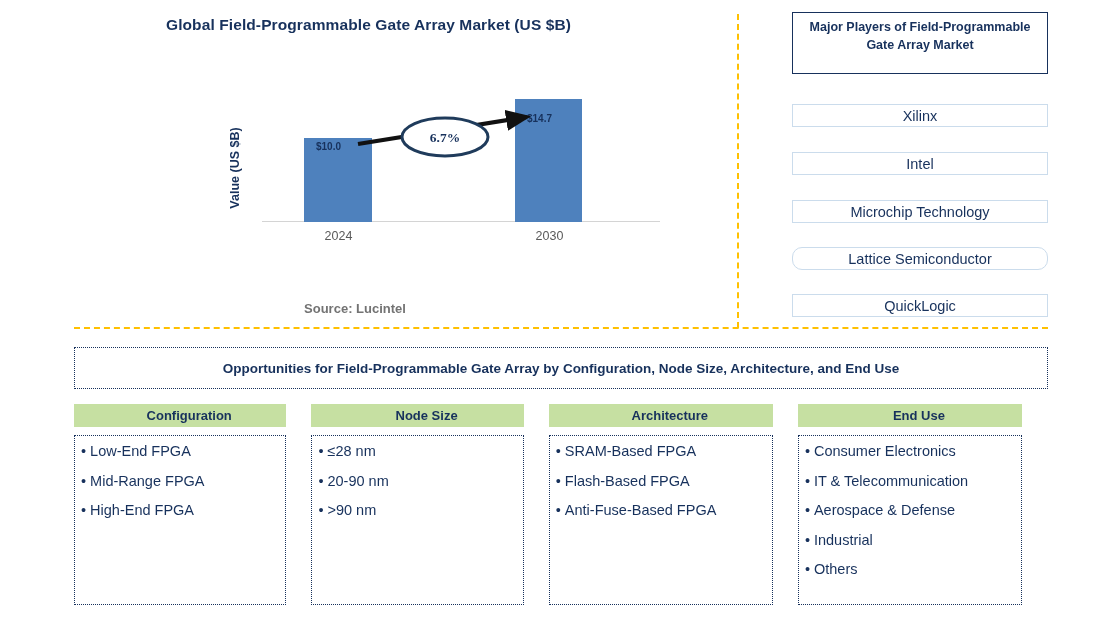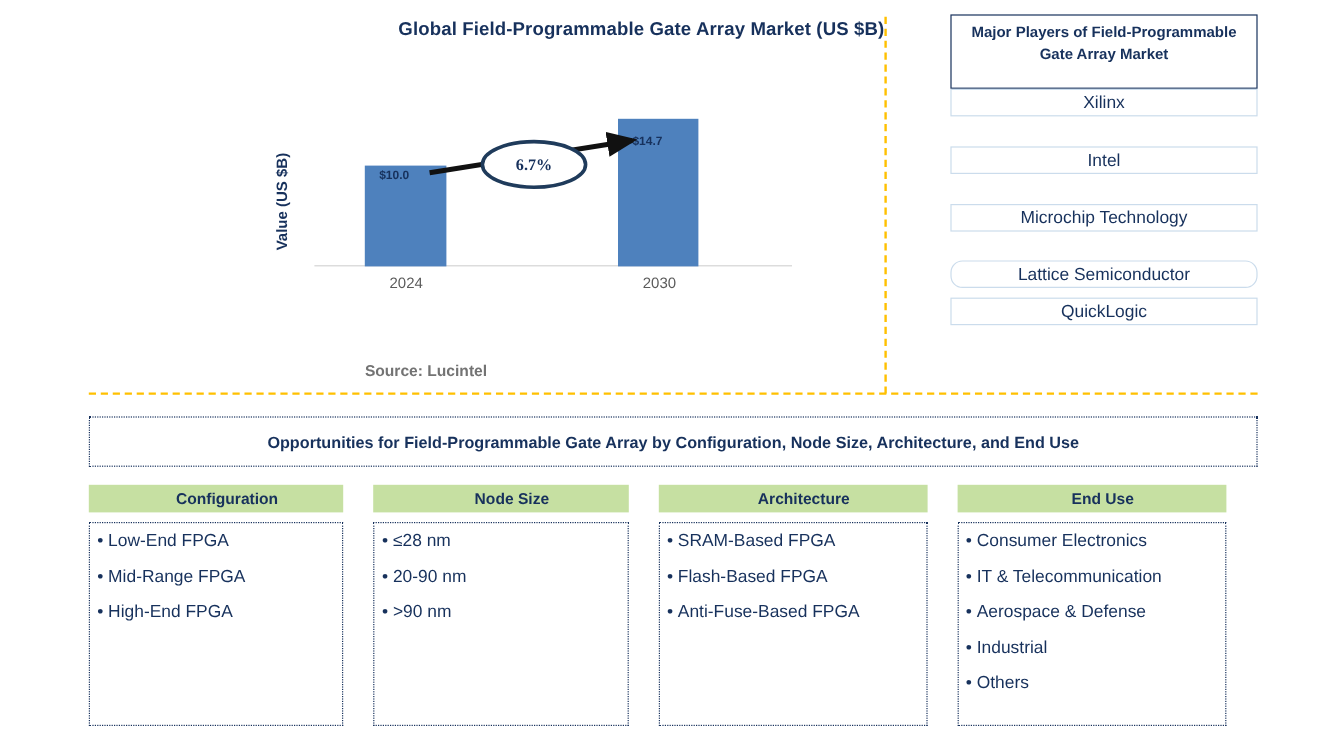--- a/index.html
+++ b/index.html
@@ -38,21 +38,21 @@
   
   #chart-panel {
     position: absolute;
     left: 0; top: 0;
     width: 737px; height: 327px;
   }
   #chart-title {
     position: absolute;
     left: 0; top: 16px;
     width: 737px;
-    text-align: right;
+    text-align: center;
     font-size: 15.5px;
     font-weight: bold;
     color: #17315C;
     letter-spacing: 0.1px;
   }
   #y-axis-label {
     position: absolute;
     left: 228px;
     top: 108px;
     width: 120px;
@@ -154,25 +154,25 @@
   }
   .player-row {
     border: 1px solid #CBDCEC;
     height: 23px;
     line-height: 23px;
     text-align: center;
     font-size: 14.5px;
     color: #17315C;
     box-sizing: border-box;
   }
-  #player-0 { }
+  #player-0 { margin-top: 30px; }
   #player-1 { margin-top: 25px; }
   #player-2 { margin-top: 25px; }
   #player-3 { margin-top: 24px; border-radius: 10px; }
-  #player-4 { margin-top: 8px; }
+  #player-4 { margin-top: 24px; }
 
   
   #opps-banner {
     position: absolute;
     left: 74px;
     top: 347px;
     width: 974px;
     height: 42px;
     border: 1px dotted #17315C;
     box-sizing: border-box;

